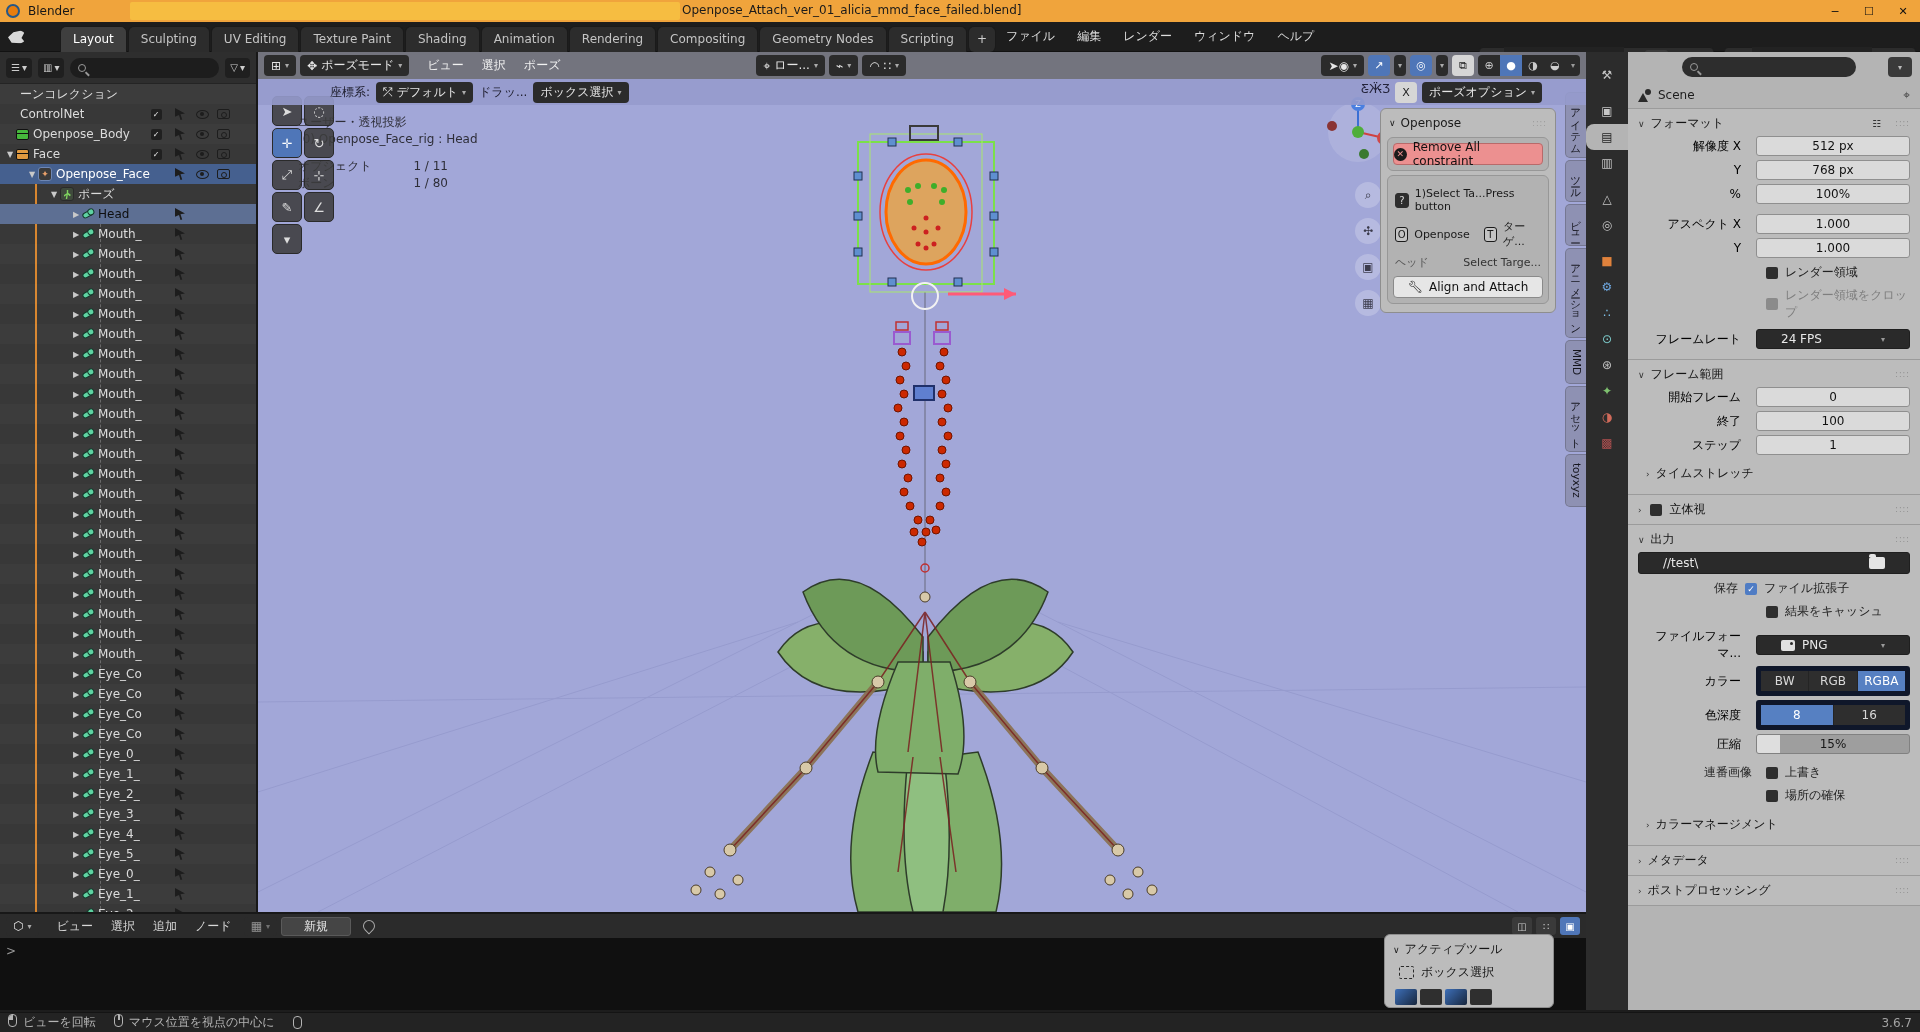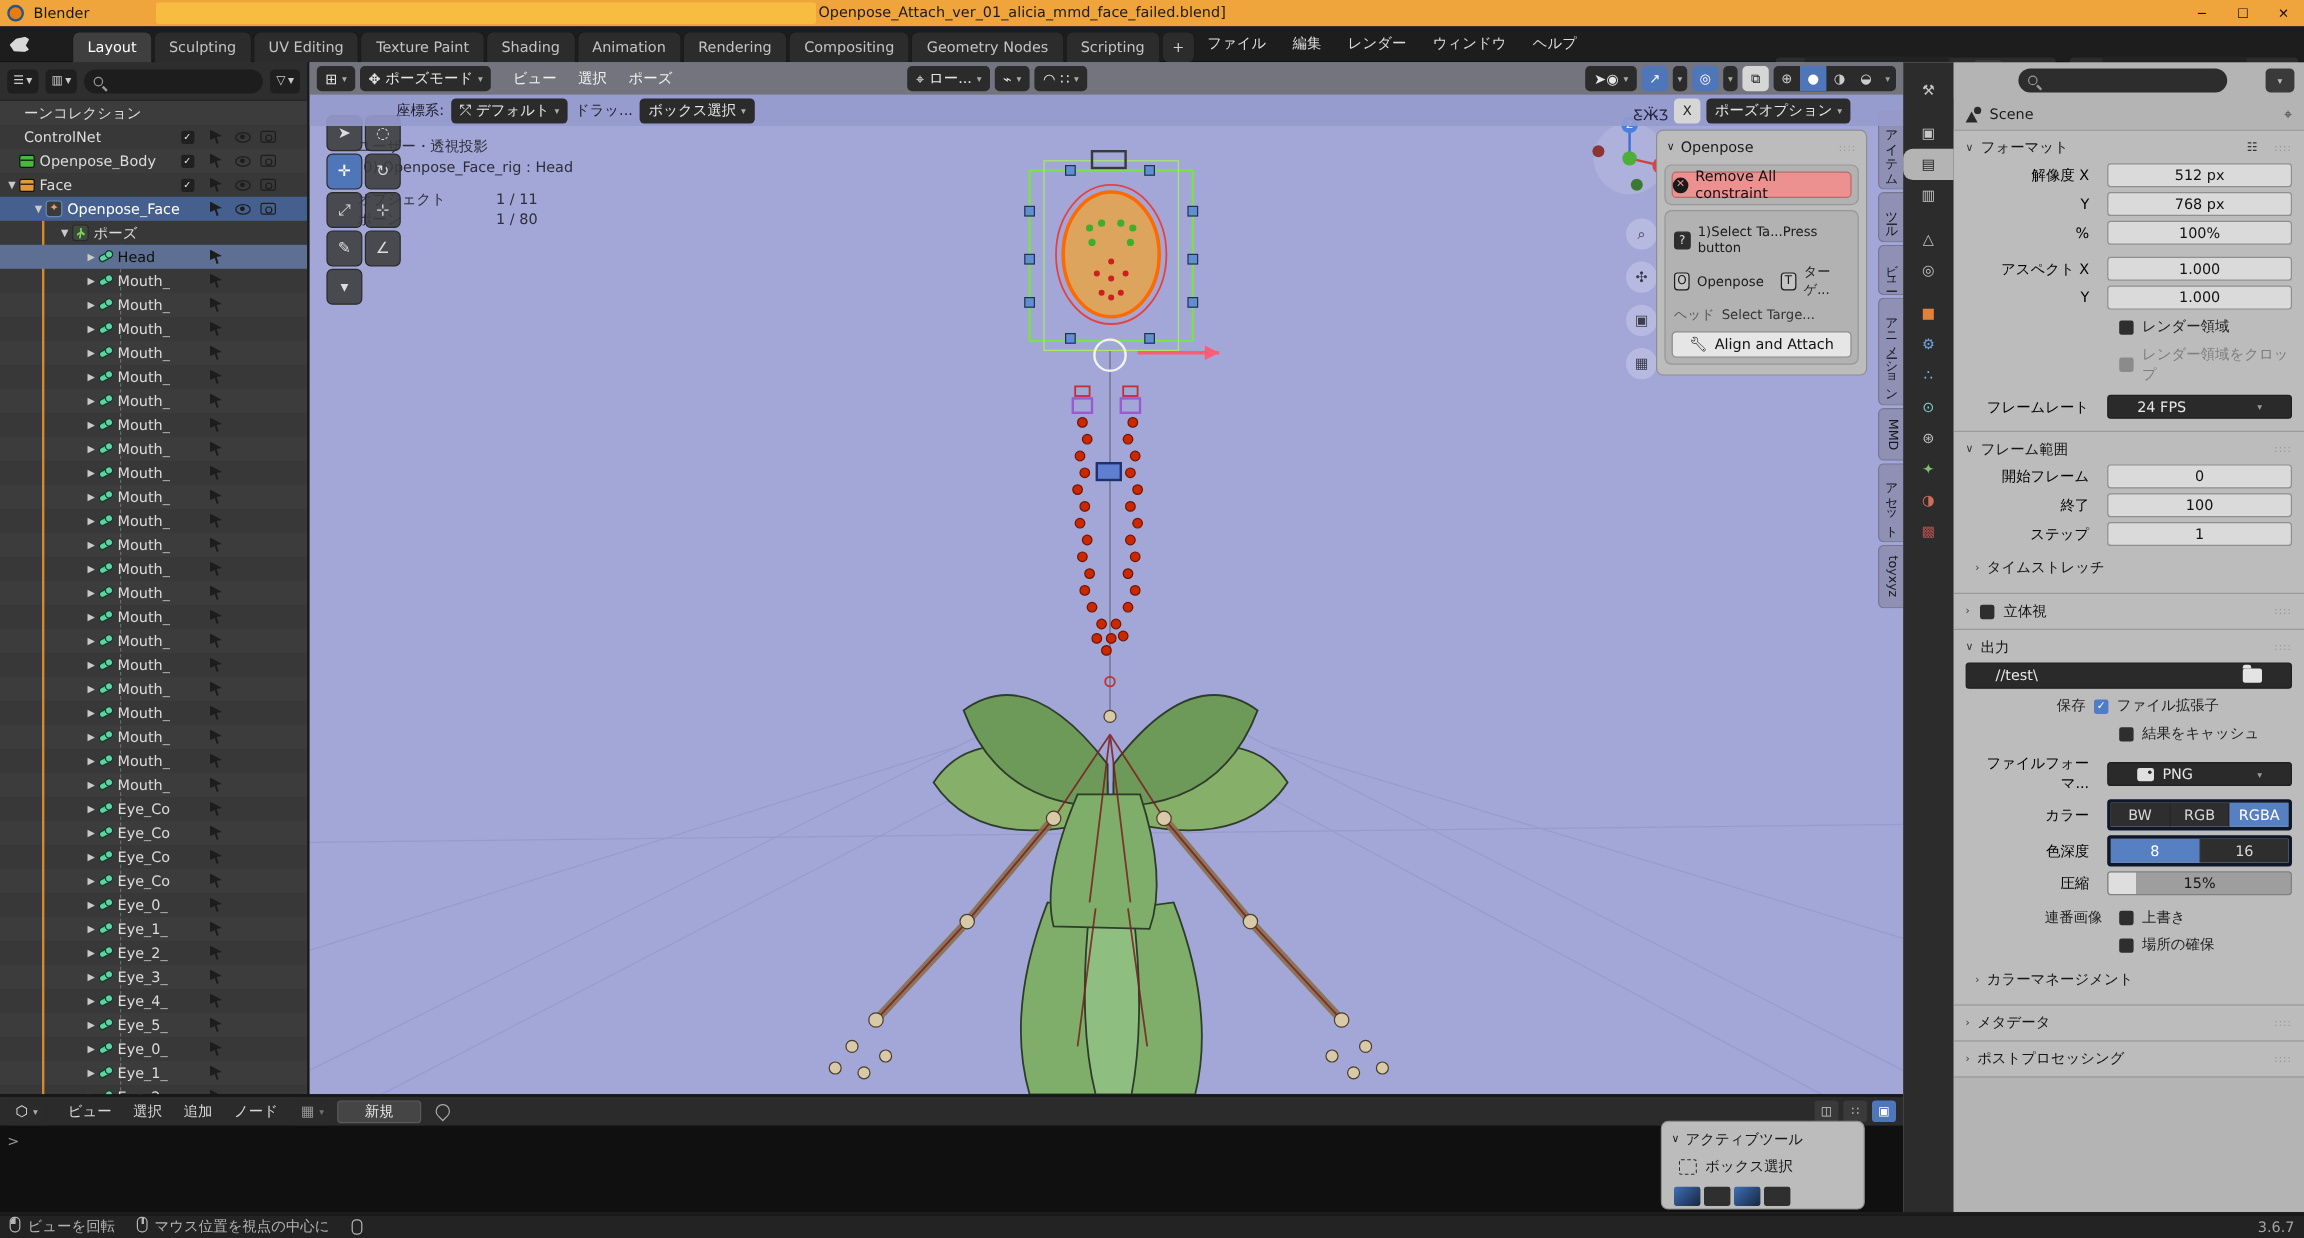--- a/index.html
+++ b/index.html
@@ -74,21 +74,21 @@
   .vmenu span{padding:3px 8px;border-radius:3px;color:#f2f2f2}
   #vp-header .spacer{flex:1}
   .vicon{width:22px;height:21px;background:#2b2b2b;border-radius:4px;display:flex;align-items:center;justify-content:center;color:#ddd;font-size:11px}
   .vicon.on{background:#4f76b8;color:#fff}
   .vicon.lt{background:#d6d6d6;color:#222}
   .shadegrp{display:flex;background:#2b2b2b;border-radius:4px;overflow:hidden;height:21px;align-items:center}
   .shadegrp span{width:22px;text-align:center;font-size:11px;color:#ccc;height:21px;line-height:21px}
   .shadegrp .on{background:#4f76b8;color:#fff}
   #vp-tools{position:absolute;left:0;top:27px;right:0;height:26px;background:rgba(150,155,205,.9);display:flex;align-items:center;gap:6px;padding:0 10px;z-index:5;color:#17171f}
   #vp-tools .lab{color:#202030}
-  #vp-tools .right{margin-left:auto;display:flex;gap:5px;align-items:flex-end;margin-right:34px}
+  #vp-tools .right{margin-left:auto;display:flex;gap:5px;align-items:flex-start;margin-right:34px}
   
   #toolbar{position:absolute;left:14px;top:44px;display:grid;grid-template-columns:30px 30px;gap:2px;z-index:4}
   .tbtn{width:30px;height:30px;background:#3c3c3ce0;border-radius:5px;display:flex;align-items:center;justify-content:center;color:#ddd;font-size:13px;border:1px solid #2a2a2a}
   .tbtn.on{background:#4f76b8;color:#fff}
   
   #vp-info{position:absolute;left:40px;top:62px;color:#2e2e38;line-height:17px;z-index:3}
   #vp-info .row{display:flex;width:150px;justify-content:space-between}
   
   #gizmo{position:absolute;right:190px;top:40px;width:76px;height:76px;z-index:3}
   #navicons{position:absolute;right:205px;top:130px;display:flex;flex-direction:column;gap:10px;z-index:3}
@@ -151,21 +151,21 @@
   .prow{display:flex;align-items:center;margin-top:4px}
   .prow .plabel{width:118px;text-align:right;padding-right:15px;color:#000000;flex:none}
   .pfield{flex:1;background:#dadada;border:1px solid #8f8f8f;border-radius:3px;height:20px;display:flex;align-items:center;justify-content:center;color:#111}
   .pfield.dark{background:#2a2a2a;border-color:#1f1f1f;color:#e8e8e8;justify-content:flex-start;padding:0 24px;gap:7px}
   .pfield.dark .car{margin-left:auto;font-size:8px;color:#999}
   .pcheckrow{display:flex;align-items:center;gap:7px;margin:6px 0 0 128px;color:#222}
   .pcheckrow.dim{color:#7e7e7e}
   .pcb{width:12px;height:12px;background:#2e2e2e;border-radius:2px;flex:none}
   .pcb.checked{background:#4f7cc4;color:#fff;font-size:9px;display:flex;align-items:center;justify-content:center}
   .pcb.dim{background:#8b8b8b}
-  .seg{flex:1;display:flex;border-radius:3px;overflow:hidden;border:3px solid #0f172a}
+  .seg{flex:1;display:flex;border-radius:3px;overflow:hidden;border:5px solid #0f172a}
   .seg span{flex:1;background:#2e2e2e;color:#d8d8d8;height:20px;display:flex;align-items:center;justify-content:center;border-right:1px solid #242424}
   .seg span:last-child{border-right:none}
   .seg span.on{background:#5680c2;color:#fff}
   .slider{flex:1;position:relative;background:#9e9e9e;border:1px solid #818181;border-radius:3px;height:20px;display:flex;align-items:center;justify-content:center;color:#161616;overflow:hidden}
   .slider::before{content:"";position:absolute;left:0;top:0;bottom:0;width:15%;background:#dedede}
   .slider b{position:relative;font-weight:normal}
   .folder{width:16px;height:12px;background:#e4e4e4;border-radius:2px;position:relative;margin-left:auto}
   .folder::before{content:"";position:absolute;top:-3px;left:0;width:7px;height:3px;background:#e4e4e4;border-radius:2px 2px 0 0}
   .imgic{width:14px;height:11px;background:#e0e0e0;border-radius:2px;position:relative}
   .imgic::after{content:"";position:absolute;right:2px;top:2px;width:3px;height:3px;border-radius:50%;background:#2a2a2a}
@@ -864,21 +864,21 @@
         <div class="oprow">
           <span class="sqicon" style="background:#2e2e2e;color:#ddd;border-color:#2e2e2e">?</span>
           <span>1)Select Ta...Press button</span>
         </div>
         <div class="oprow">
           <span class="sqicon">O</span>
           <span>Openpose</span>
           <span class="sqicon" style="margin-left:8px">T</span>
           <span>ターゲ...</span>
         </div>
-        <div class="oprow" style="color:#555">
+        <div class="oprow" style="justify-content:space-between;color:#555">
           <span>ヘッド</span>
           <span style="color:#333">Select Targe...</span>
         </div>
         <div class="btn-light">
           <span>🔧︎</span>
           <span>Align and Attach</span>
         </div>
       </div>
     </div>
 

